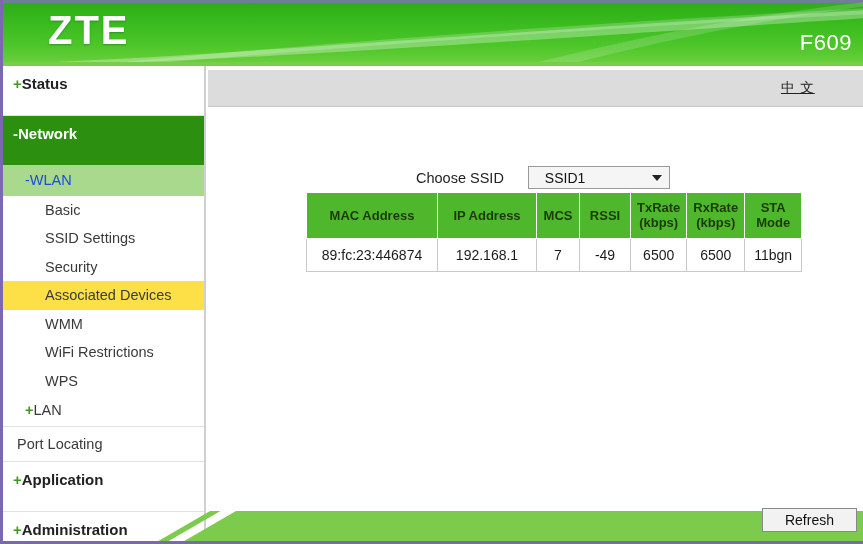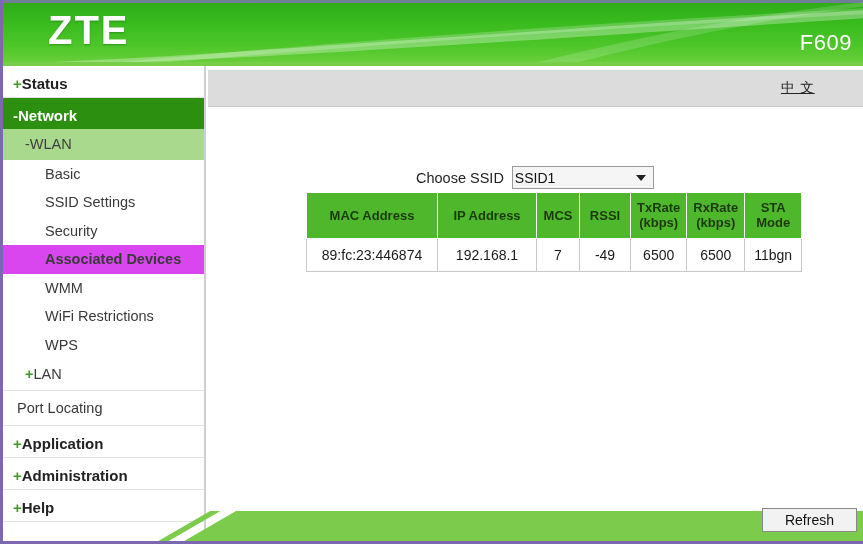--- a/index.html
+++ b/index.html
@@ -89,48 +89,47 @@
     font-size: 14.5px;
     color: #333333;
     line-height: 1;
     cursor: pointer;
     white-space: nowrap;
   }
   .nav-top {
     font-weight: bold;
     font-size: 15px;
     color: #222222;
-    padding: 10px 0 6px 10px;
+    padding: 10px 0 24px 10px;
     border-bottom: 1px solid #e2e2e2;
   }
   .nav-top .plus { color: #3d9b20; font-weight: bold; }
   .nav-top.active {
     background: #2c8f10;
     color: #ffffff;
     border-bottom: none;
   }
   .nav-top.active .plus { color: #ffffff; }
 
   .nav-sub {
     font-size: 14.5px;
     color: #333333;
     padding: 8px 0 8px 22px;
   }
   .nav-sub.active-group {
     background: #a9d98c;
-    color: #404040;
+    color: #1d4ed8;
   }
   .nav-leaf {
     font-size: 14.5px;
     color: #3a3a3a;
     padding: 7px 15px 7px 42px;
   }
   .nav-leaf.selected {
-    background: #d946ef;
-    font-weight: bold;
+    background: #fde047;
   }
   .nav-lan {
     font-size: 14.5px;
     color: #3a3a3a;
     padding: 8px 0 8px 22px;
     border-bottom: 1px solid #e2e2e2;
   }
   .nav-lan .plus { color: #3d9b20; font-weight: bold; }
   .nav-plain {
     font-size: 14.5px;
@@ -174,38 +173,38 @@
     letter-spacing: 1px;
   }
 
   
   .ssid-row {
     position: absolute;
     left: 208px;
     top: 100px;
     display: flex;
     align-items: center;
-    gap: 8px;
+    gap: 24px;
   }
   .ssid-label {
     font-size: 14.5px;
     color: #222222;
   }
   .ssid-select {
     position: relative;
     width: 142px;
     height: 23px;
     background: #f5f5f5;
     border: 1px solid #9a9a9a;
     box-sizing: border-box;
     font-size: 14px;
     color: #111111;
     display: flex;
     align-items: center;
-    padding-left: 2px;
+    padding-left: 16px;
     cursor: pointer;
   }
   .ssid-select .caret {
     position: absolute;
     right: 7px;
     top: 50%;
     transform: translateY(-50%);
     width: 0; height: 0;
     border-left: 5px solid transparent;
     border-right: 5px solid transparent;

